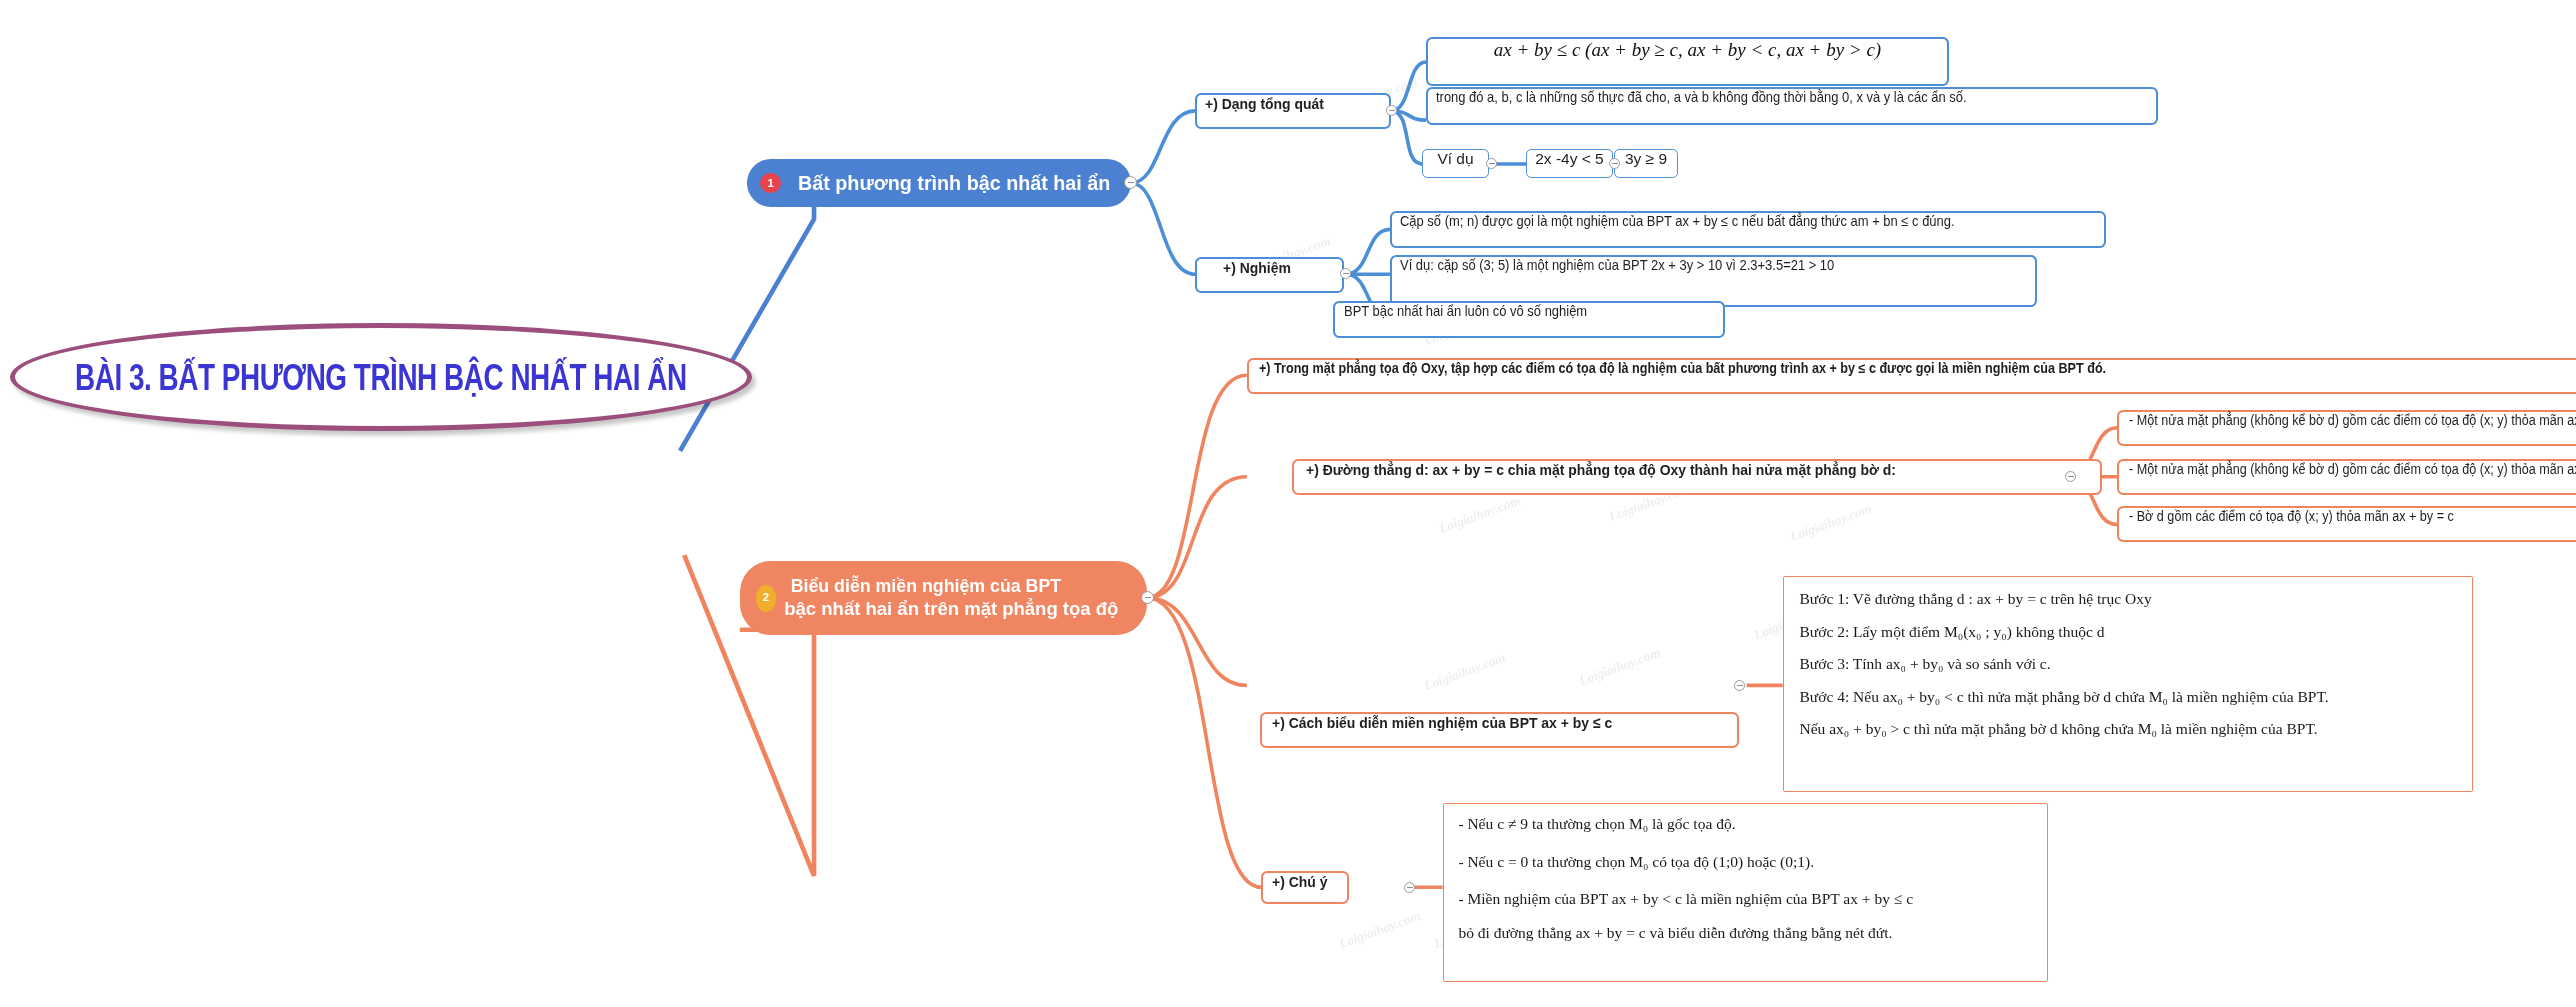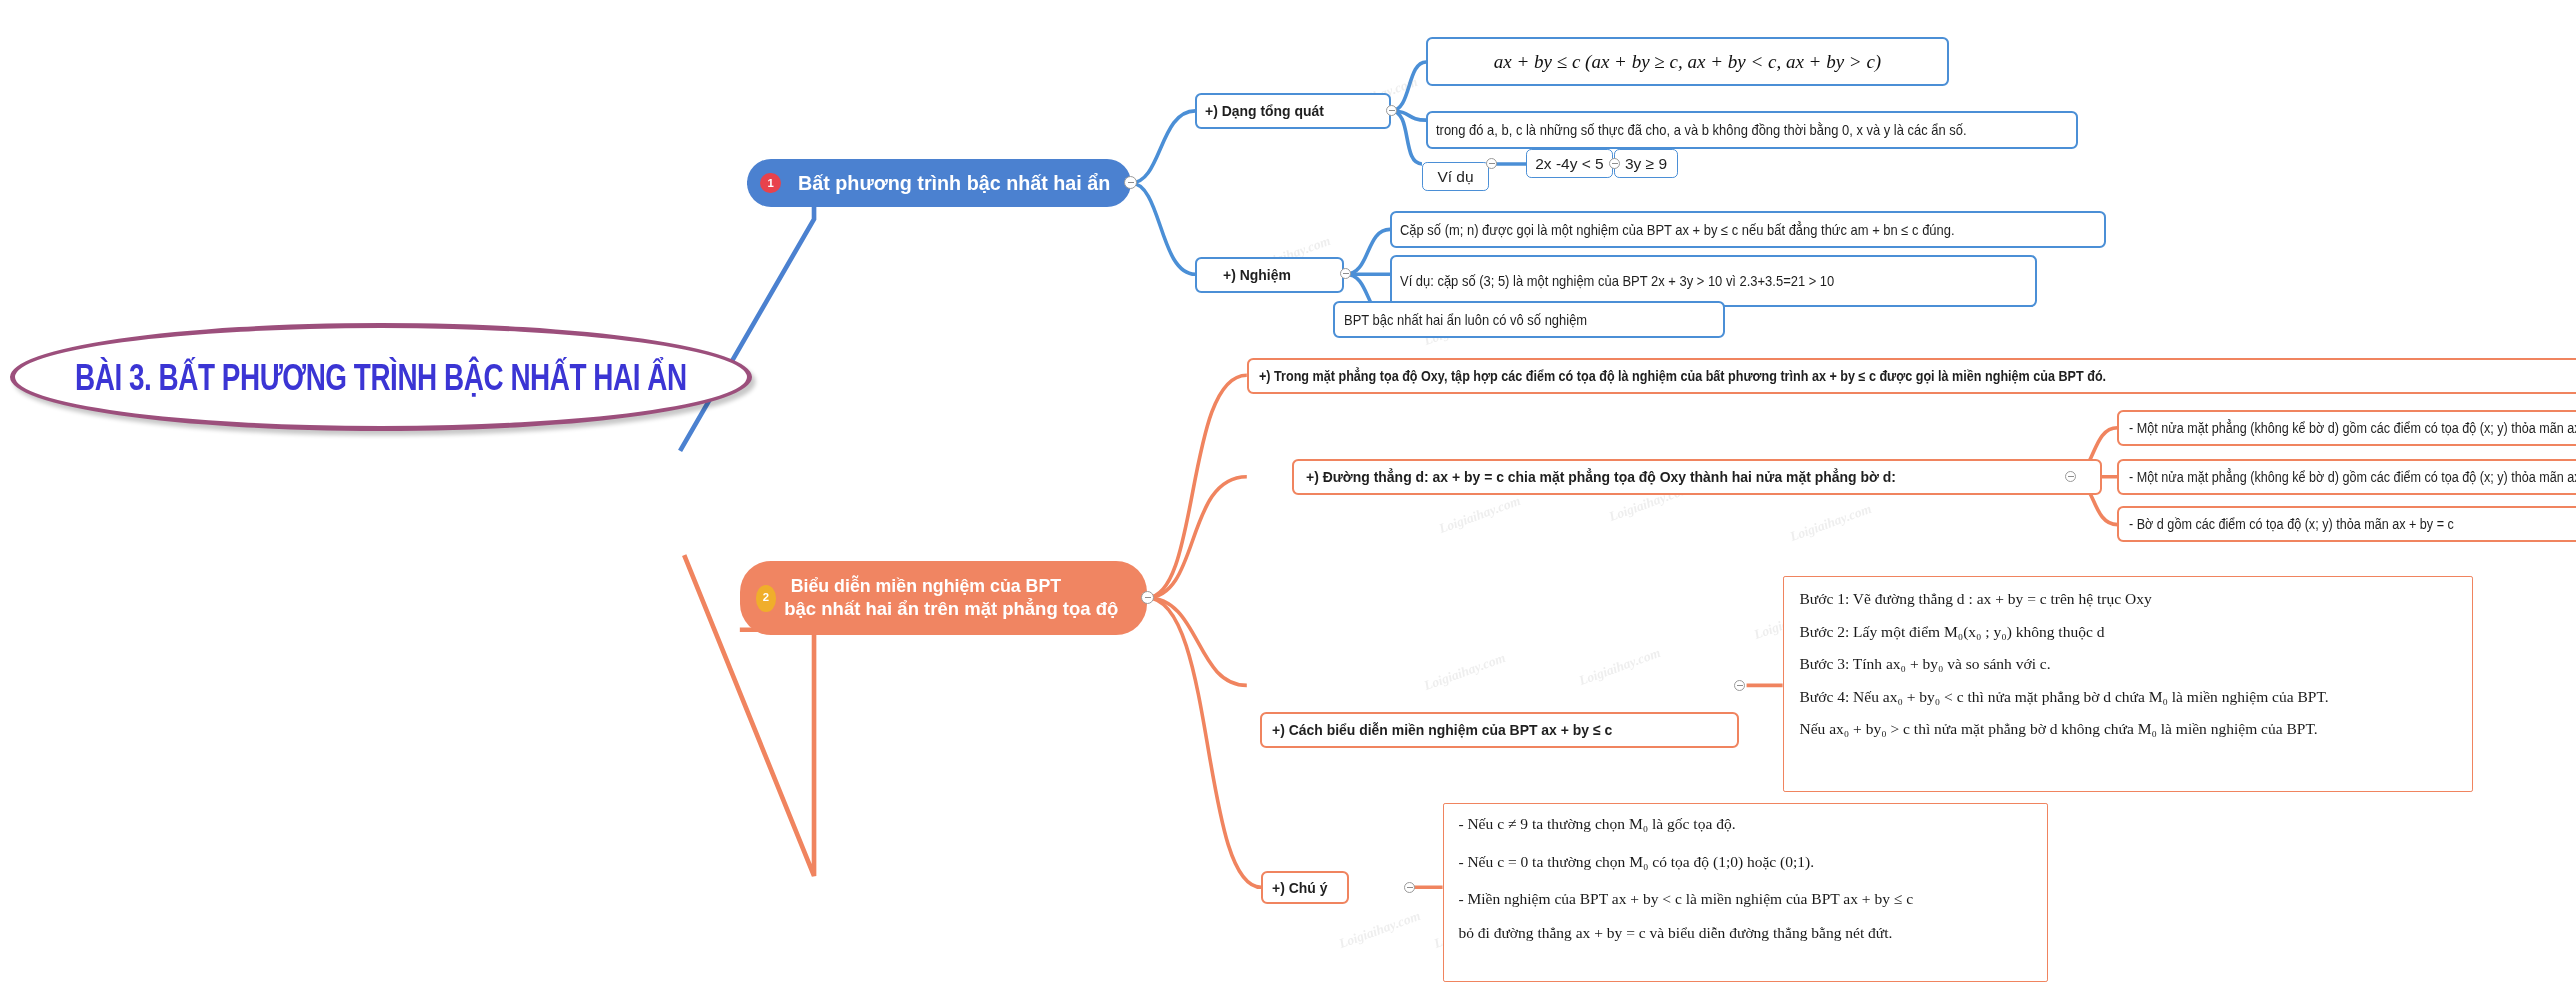--- a/index.html
+++ b/index.html
@@ -44,21 +44,21 @@
     color:#ffffff;font-weight:bold;
   }
   #badge-1{width:20.6px;height:20.6px;background:#e8424c;font-size:11.3px;margin-right:7.2px;}
   #badge-2{width:20.6px;height:27px;background:#f0ae2b;font-size:11.3px;margin-right:8.2px;border-radius:50%;}
   #branch-1-label{transform:scaleX(0.94);white-space:nowrap;}
   #branch-2-label{transform:scaleX(0.96);}
 
   
   .box{
     position:absolute;box-sizing:border-box;background:#ffffff;
-    display:flex;align-items:center;
+    display:flex;
   }
   .blue-box{border:2.1px solid #4b8fd6;border-radius:6.2px;}
   .blue-box-thin{border:1.5px solid #4b8fd6;border-radius:5.2px;}
   .orange-box{border:2.1px solid #f0845f;border-radius:6.2px;}
   .orange-box-sq{border:1.5px solid #f0845f;border-radius:2.1px;}
   .txt{
     color:#1f1f1f;white-space:nowrap;transform:scaleX(0.9);transform-origin:left center;
   }
   .bold{font-weight:bold;}
   .serif{font-family:"Liberation Serif",serif;}
@@ -150,25 +150,25 @@
     <span class="txt bold" style="font-size:15.5px;">+) Dạng tổng quát</span>
   </div>
   <div class="toggle sm" style="left:1386px;top:105px;">
       <i></i>
     </div>
 
   <div class="box blue-box" style="left:1426px;top:37px;width:523px;height:49px;justify-content:center;">
     <span class="serif" style="font-size:19px;font-style:italic;color:#111;white-space:nowrap;">ax + by ≤ c (ax + by ≥ c, ax + by &lt; c, ax + by &gt; c)</span>
   </div>
 
-  <div class="box blue-box" style="left:1426px;top:111px;width:652px;height:38px;padding-left:8.2px;">
+  <div class="box blue-box" style="left:1426px;top:87px;width:732px;height:38px;padding-left:8.2px;">
     <span class="txt" style="font-size:14.4px;">trong đó a, b, c là những số thực đã cho, a và b không đồng thời bằng 0, x và y là các ẩn số.</span>
   </div>
 
-  <div class="box blue-box-thin" style="left:1422px;top:162px;width:67px;height:29px;justify-content:center;">
+  <div class="box blue-box-thin" style="left:1422px;top:149px;width:67px;height:29px;justify-content:center;">
     <span class="txt" style="font-size:15.5px;transform:none;">Ví dụ</span>
   </div>
   <div class="toggle sm" style="left:1486px;top:158px;">
       <i></i>
     </div>
 
   <div class="box blue-box-thin" style="left:1526px;top:149px;width:87px;height:29px;justify-content:center;">
     <span class="txt" style="font-size:15.5px;transform:none;">2x -4y &lt; 5</span>
   </div>
   <div class="toggle sm" style="left:1609px;top:158px;">

